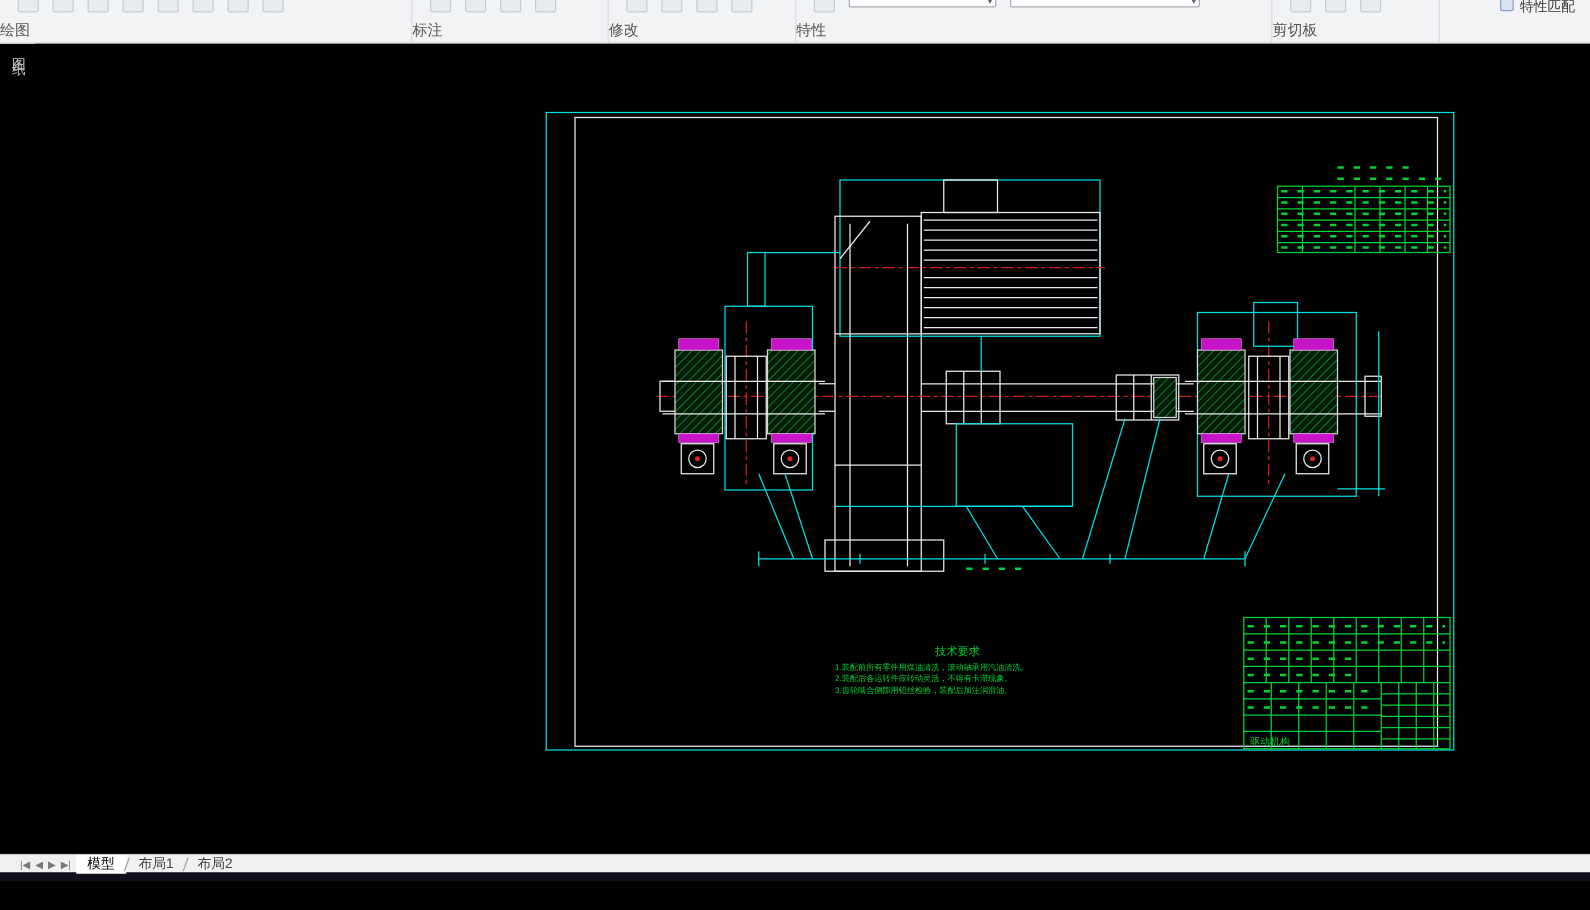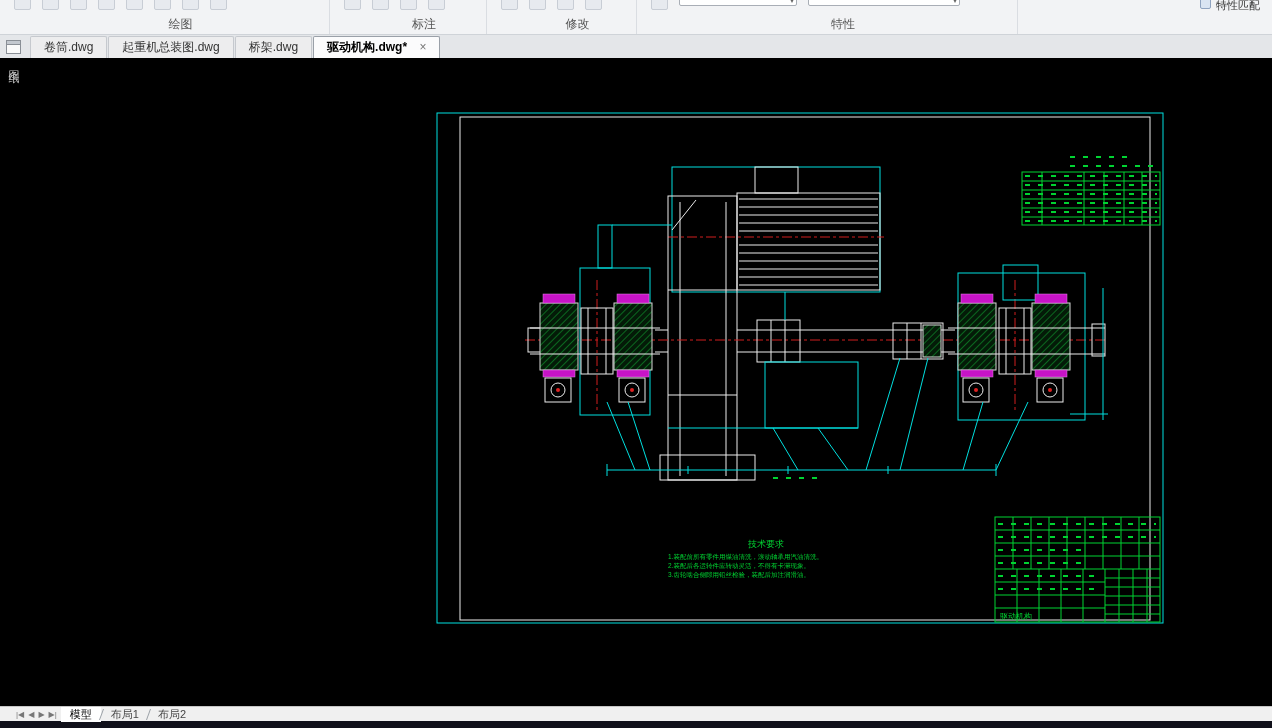--- a/index.html
+++ b/index.html
@@ -3,21 +3,21 @@
 <meta charset="utf-8">
 <style>
   *{box-sizing:border-box;margin:0;padding:0}
   html,body{width:1272px;height:728px;overflow:hidden;background:#000;
     font-family:"Liberation Sans","DejaVu Sans",sans-serif;font-size:12px}
 
   
   .ribbon{height:35px;background:#f2f3f5;border-bottom:1px solid #cfd3d8;
     display:flex;position:relative;overflow:hidden}
   .rgroup{position:relative;height:35px;border-right:1px solid #dadde2;flex:0 0 auto}
-  .glabel{position:absolute;bottom:2px;left:16px;width:100%;text-align:center;
+  .glabel{position:absolute;bottom:2px;left:0;width:100%;text-align:left;
     color:#555;font-size:12px}
   .iconrow{display:flex;gap:11px;padding:0 14px;margin-top:-13px;align-items:flex-start}
   .ph{width:17px;height:23px;background:#e7eaef;border:1px solid #c8cdd5;border-radius:2px}
   .combo{height:19px;background:#fff;border:1px solid #a9aeb6;border-radius:2px;
     display:flex;align-items:flex-end;justify-content:flex-end;
     font-size:8px;color:#666;padding:0 2px}
   .combo.w1{width:118px}.combo.w2{width:152px}
   .matchbtn{position:absolute;right:12px;top:-2px;display:flex;gap:5px;align-items:flex-start;
     color:#333;font-size:11px}
   .brush{width:11px;height:11px;background:#d9e4f2;border:1px solid #8fa3c0;border-radius:2px}
@@ -112,43 +112,35 @@
         <div class="combo w1">
           <span>▾</span>
         </div>
         <div class="combo w2">
           <span>▾</span>
         </div>
       </div>
       <div class="glabel">特性</div>
     </div>
 
+    <div class="rgroup" style="width:134px">
+      <div class="iconrow">
+        <div class="ph"></div>
+        <div class="ph"></div>
+        <div class="ph"></div>
+      </div>
+      <div class="glabel">剪切板</div>
+    </div>
 
     <div class="matchbtn">
       <span class="brush"></span>
       <span>特性匹配</span>
     </div>
   </div>
 
-  <div class="filetabs">
-    <div class="palicon"></div>
-    <div class="ftab">
-      <span>卷筒.dwg</span>
-    </div>
-    <div class="ftab">
-      <span>起重机总装图.dwg</span>
-    </div>
-    <div class="ftab">
-      <span>桥架.dwg</span>
-    </div>
-    <div class="ftab active">
-      <span>驱动机构.dwg*</span>
-      <span class="close">×</span>
-    </div>
-  </div>
 
   <div class="main">
     <div class="leftstrip">
       <div class="vlabel">图纸</div>
     </div>
 
     <div class="canvas">
       <svg width="1244" height="648" viewBox="0 0 1244 648">
         <defs>
           <pattern id="hatch" width="5" height="5" patternUnits="userSpaceOnUse" patternTransform="rotate(45)">

